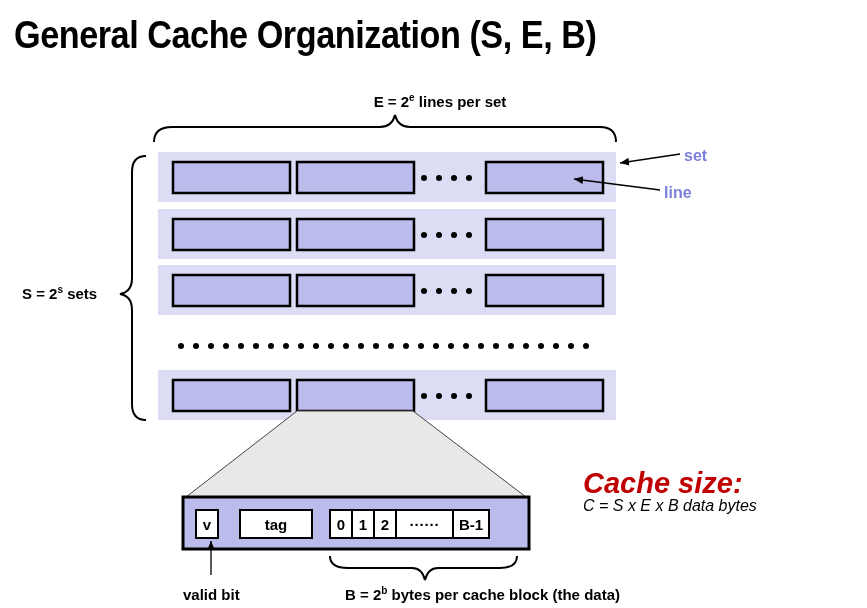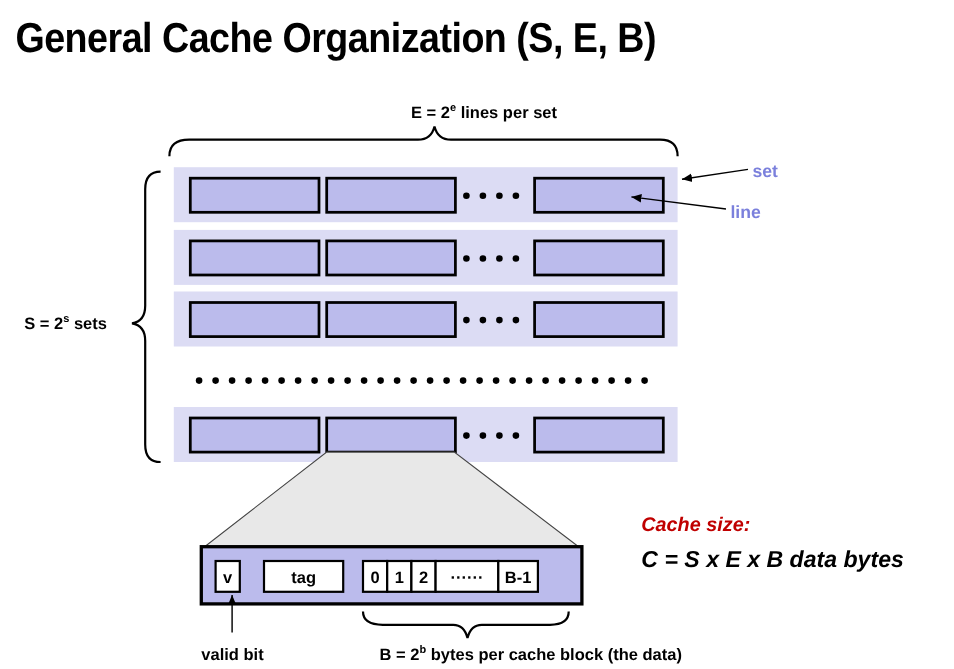--- a/index.html
+++ b/index.html
@@ -3,23 +3,23 @@
 <meta charset="utf-8">
 <style>
   html, body { margin: 0; padding: 0; background: #ffffff; }
   body { width: 867px; height: 608px; position: relative; overflow: hidden;
          font-family: "Liberation Sans", "DejaVu Sans", sans-serif; color: #000; }
   .title { position: absolute; left: 14px; top: 14px; font-size: 38px; font-weight: bold;
            letter-spacing: -0.5px; white-space: nowrap; transform: scaleX(0.9); transform-origin: left top; }
   svg text { font-family: "Liberation Sans", "DejaVu Sans", sans-serif; }
   .lbl { font-weight: bold; font-size: 15px; fill: #000; }
   .blue-lbl { font-weight: bold; font-size: 16px; fill: #7b80dc; }
-  .cs1 { position: absolute; left: 583px; top: 467px; font-size: 18px; font-weight: bold;
+  .cs1 { position: absolute; left: 583px; top: 467px; font-size: 29px; font-weight: bold;
          font-style: italic; color: #c00000; white-space: nowrap; }
-  .cs2 { position: absolute; left: 583px; top: 497px; font-size: 21px; font-weight: bold;
+  .cs2 { position: absolute; left: 583px; top: 497px; font-size: 16px; font-weight: normal;
          font-style: italic; color: #000; white-space: nowrap; }
 </style>
 </head>
 <body>
 
 <div class="title">General Cache Organization (S, E, B)</div>
 
 <svg width="867" height="608" style="position:absolute;left:0;top:0">
   <defs>
     <marker id="ah" markerWidth="8" markerHeight="8" refX="7" refY="4" orient="auto">

